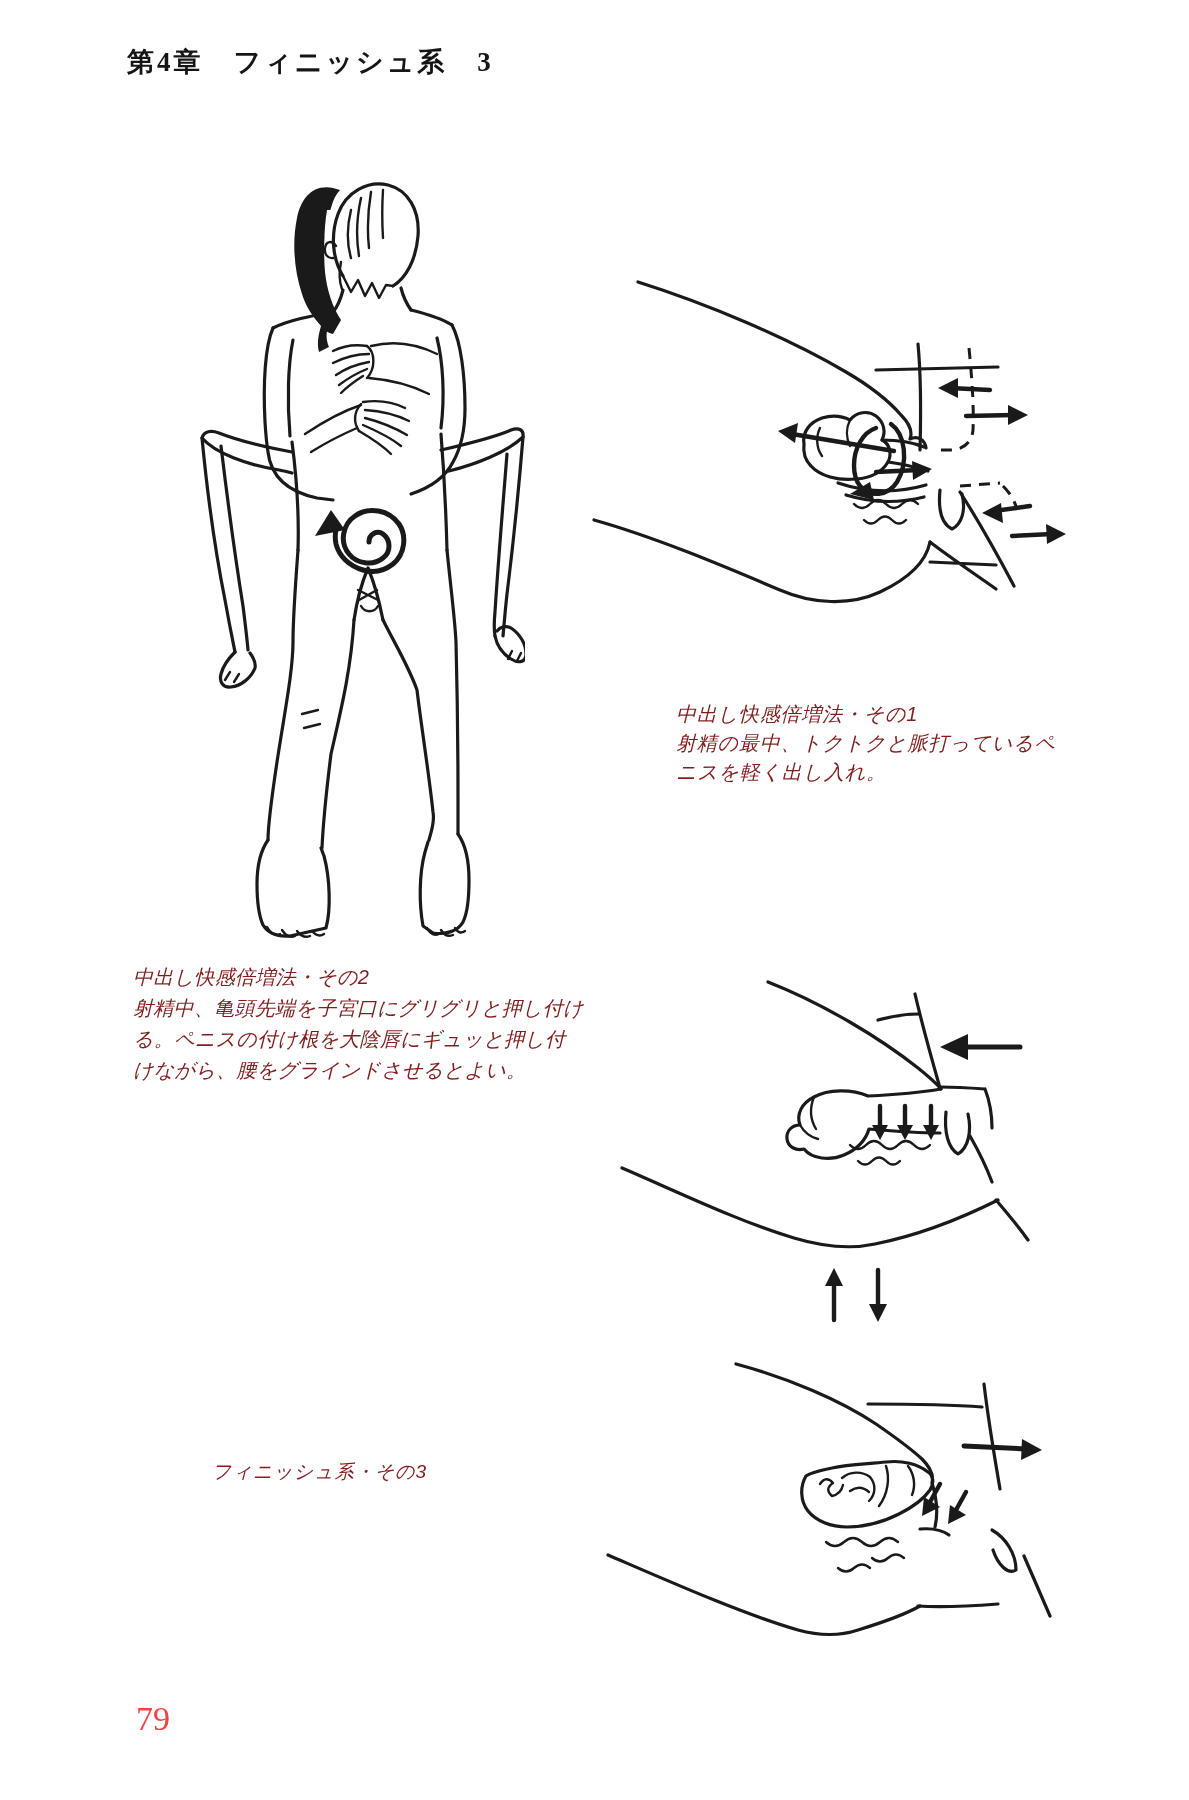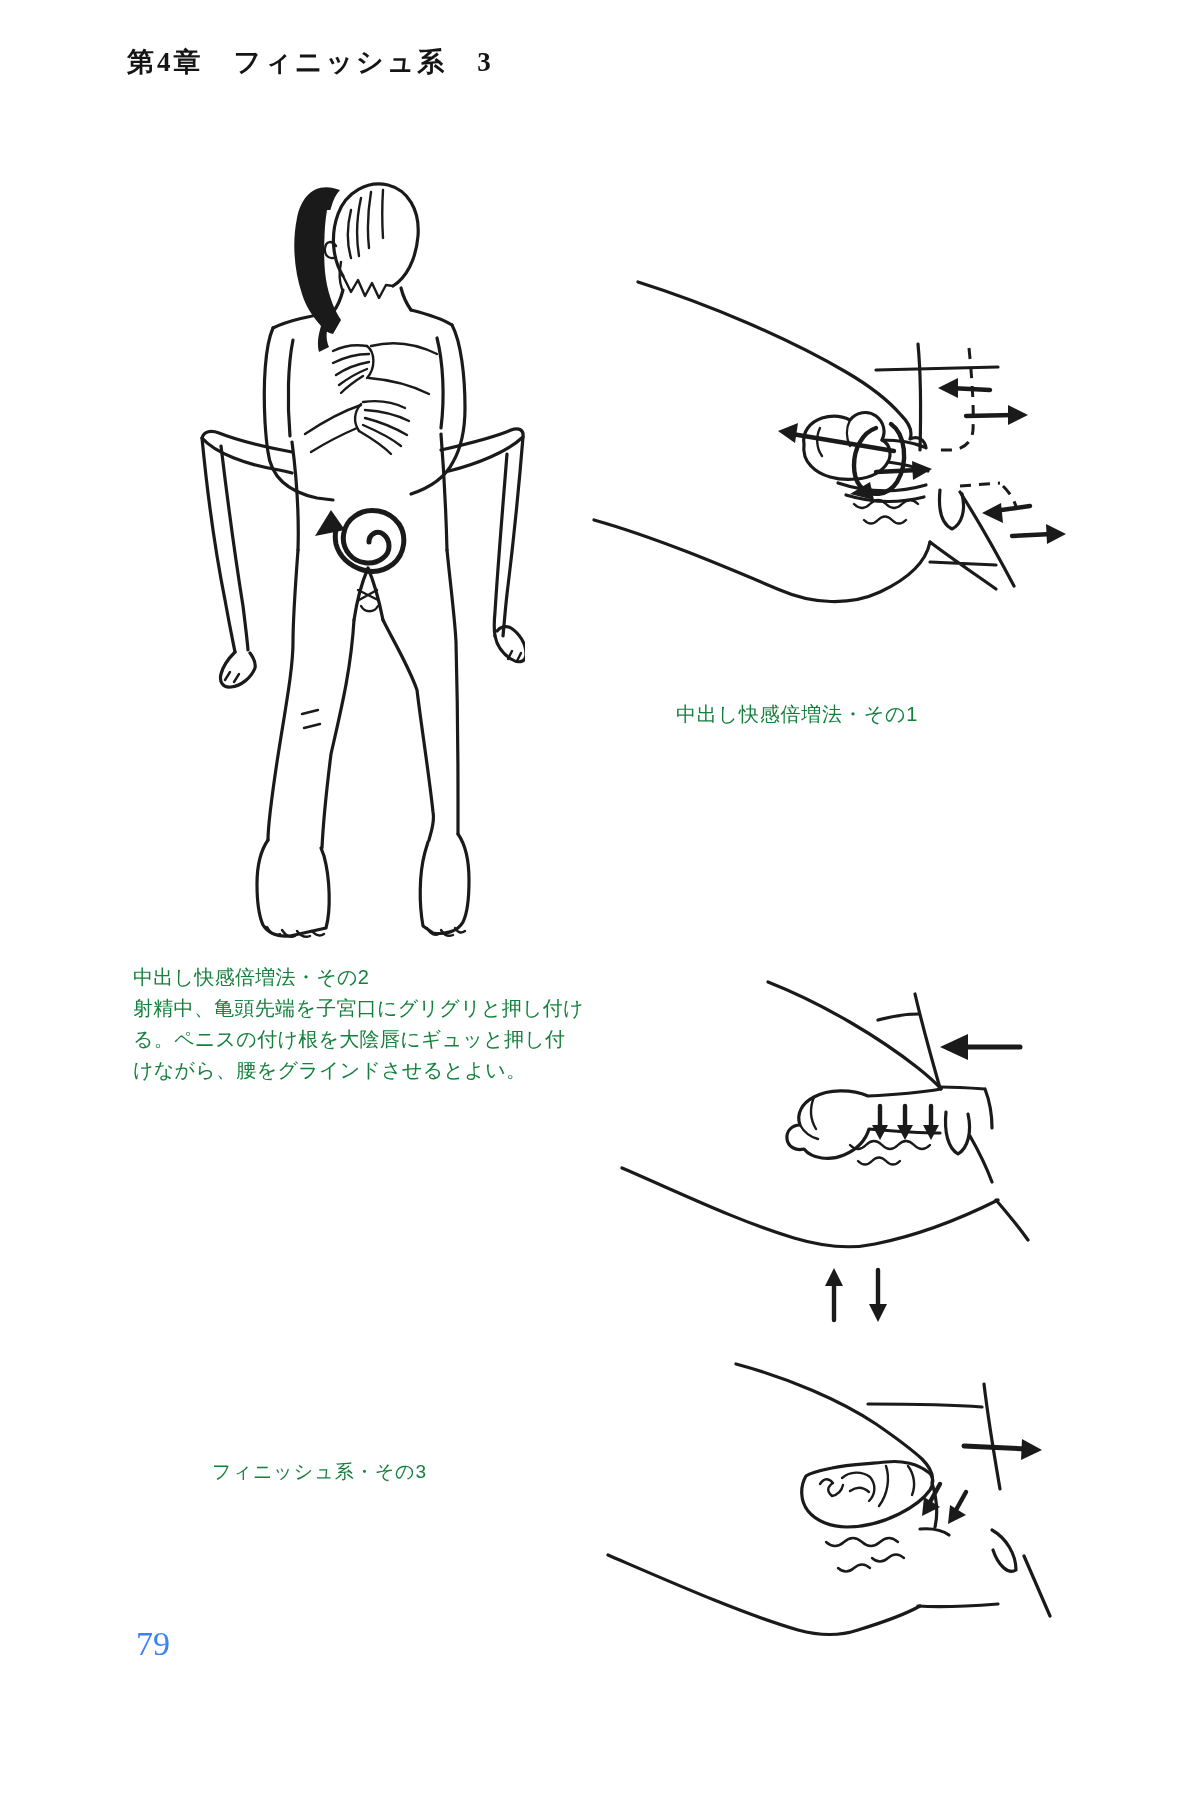--- a/index.html
+++ b/index.html
@@ -13,31 +13,31 @@
   }
   .chapter-heading{
     position:absolute;left:127px;top:44px;
     font-family:"Liberation Serif","DejaVu Serif",serif;
     font-size:27px;font-weight:bold;letter-spacing:3px;
     color:#151515;white-space:nowrap;
   }
   .fig{position:absolute;}
   .txt{
     position:absolute;
-    color:#15803d;
-    word-break:break-all;line-break:anywhere;
+    color:#7f1d1d;
+    word-break:break-all;line-break:anywhere;font-style:italic;
   }
   .txt .t-title{display:block;}
   .txt-1{left:676px;top:700px;width:384px;font-size:20px;line-height:29px;letter-spacing:0.8px;}
   .txt-2{left:133px;top:962px;width:452px;font-size:20px;line-height:31px;letter-spacing:0.3px;}
   .txt-3{left:212px;top:1458px;width:366px;font-size:19px;line-height:28px;letter-spacing:1px;}
   .page-number{
-    position:absolute;left:136px;top:1625px;
+    position:absolute;left:136px;top:1700px;
     font-family:"Liberation Serif","DejaVu Serif",serif;
-    font-size:34px;color:#3b82f6;
+    font-size:34px;color:#ef4444;
   }
   svg .ln{fill:none;stroke:#1a1a1a;stroke-width:3.2;stroke-linecap:round;stroke-linejoin:round;}
   svg .ln2{fill:none;stroke:#1a1a1a;stroke-width:2.4;stroke-linecap:round;stroke-linejoin:round;}
   svg .bold{fill:none;stroke:#1a1a1a;stroke-width:5;stroke-linecap:round;stroke-linejoin:round;}
   svg .bold4{fill:none;stroke:#1a1a1a;stroke-width:4.4;stroke-linecap:round;stroke-linejoin:round;}
   svg .dash{fill:none;stroke:#1a1a1a;stroke-width:3;stroke-linecap:butt;stroke-dasharray:11 8;}
   svg .fillink{fill:#1a1a1a;stroke:none;}
   svg .paper{fill:#ffffff;}
 </style>
 </head>
@@ -138,20 +138,21 @@
     <polygon class="fillink" points="394,261 413,251 415,271"></polygon>
     <path class="bold4" d="M424 284 L464 282"></path>
     <polygon class="fillink" points="478,282 458,272 459,292"></polygon>
 
     <path class="ln" d="M6 268 C70 286 140 316 192 338 C224 352 262 354 292 340 C322 326 338 310 342 290"></path>
     <path class="ln" d="M342 310 L408 313 M342 290 C360 304 384 320 408 337"></path>
   </svg>
 
   <div class="txt txt-1">
     <span class="t-title">中出し快感倍増法・その1</span>
+    <span>射精の最中、トクトクと脈打っているペニスを軽く出し入れ。</span>
   </div>
 
   <div class="txt txt-2">
     <span class="t-title">中出し快感倍増法・その2</span>
     <span>射精中、亀頭先端を子宮口にグリグリと押し付ける。ペニスの付け根を大陰唇にギュッと押し付けながら、腰をグラインドさせるとよい。</span>
   </div>
 
   <svg class="fig" style="left:588px;top:848px" width="492" height="410" viewBox="0 0 492 410">
     <path class="ln" d="M180 134 C236 156 292 190 330 220 C340 228 348 235 353 241"></path>
     <path class="ln" d="M327 146 C334 176 344 212 352 240"></path>

